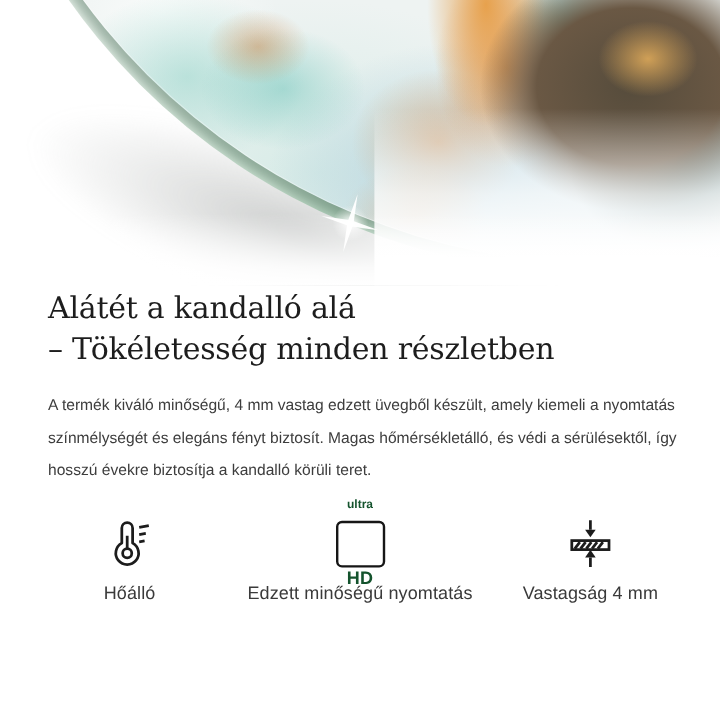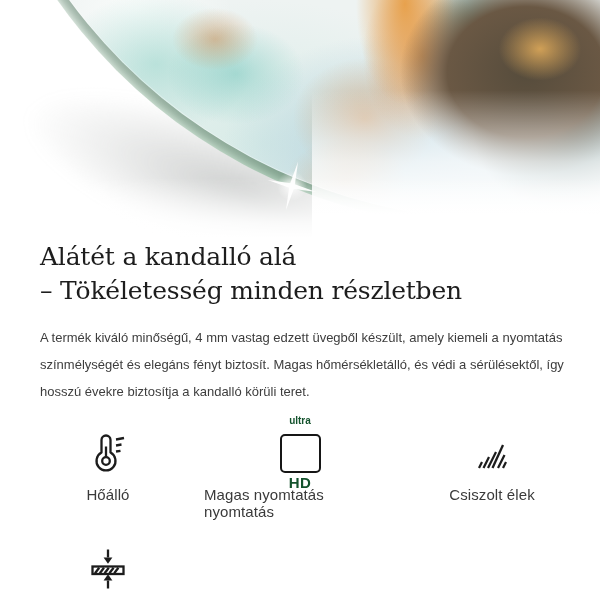--- a/index.html
+++ b/index.html
@@ -111,38 +111,25 @@
       <div class="f-label">Hőálló</div>
     </div>
 
     <div class="feature">
       <div class="icon-box">
         <div class="hd-badge">
           <span class="t1">ultra</span>
           <span class="t2">HD</span>
         </div>
       </div>
-      <div class="f-label">Magas nyomtatás nyomtatás</div>
+      <div class="f-label">Edzett minőségű nyomtatás</div>
     </div>
 
 
 
-    <div class="feature">
-      <div class="icon-box">
-        <svg class="licon" width="44" height="44" viewBox="0 0 44 44" stroke-width="3.1">
-          <line x1="9" y1="37" x2="12" y2="31"></line>
-          <line x1="13.5" y1="37" x2="19" y2="26"></line>
-          <line x1="18" y1="37" x2="26" y2="21"></line>
-          <line x1="22.5" y1="37" x2="33" y2="14"></line>
-          <line x1="28" y1="37" x2="34.5" y2="24"></line>
-          <line x1="33" y1="37" x2="36" y2="31"></line>
-        </svg>
-      </div>
-      <div class="f-label">Csiszolt élek</div>
-    </div>
 
     <div class="feature">
       <div class="icon-box">
         <svg class="licon" width="44" height="44" viewBox="0 0 44 44" stroke-width="2.2">
           <rect x="6.5" y="19.5" width="31" height="7.5" fill="#ffffff"></rect>
           <line x1="9" y1="26.2" x2="13.2" y2="20.8"></line>
           <line x1="13.8" y1="26.2" x2="18" y2="20.8"></line>
           <line x1="18.6" y1="26.2" x2="22.8" y2="20.8"></line>
           <line x1="23.4" y1="26.2" x2="27.6" y2="20.8"></line>
           <line x1="28.2" y1="26.2" x2="32.4" y2="20.8"></line>

